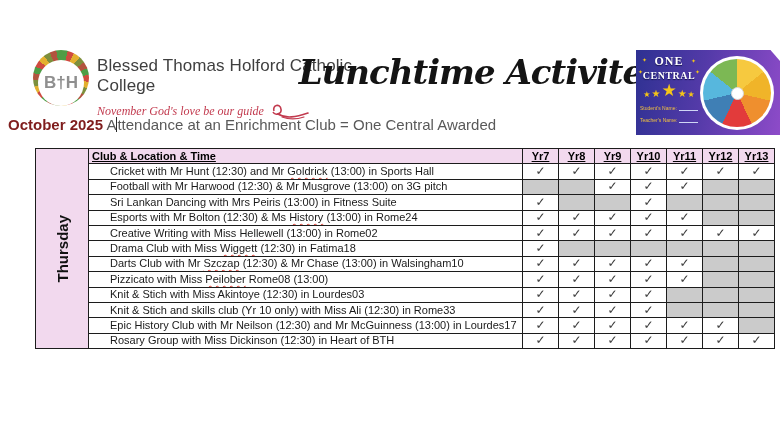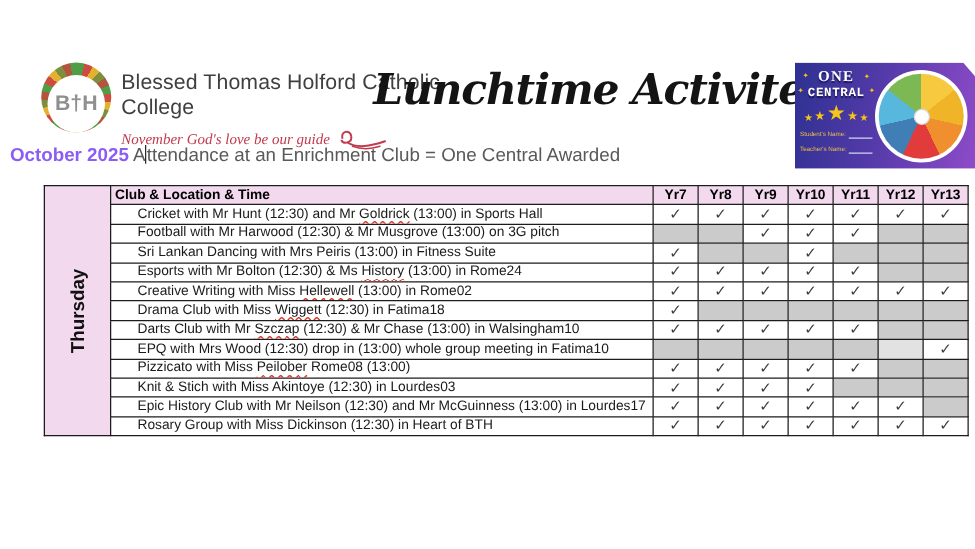--- a/index.html
+++ b/index.html
@@ -29,21 +29,21 @@
     font-size:34px; color:#141414; white-space:nowrap; letter-spacing:-1px; }
 
   
   .card { position:absolute; left:636px; top:50px; width:164px; height:85px;
     background:linear-gradient(100deg,#2e3192 0%, #533aa8 40%, #9b4fd0 100%);
     clip-path:polygon(0 0, 82% 0, 100% 40%, 100% 100%, 0 100%); }
   .card-left { position:absolute; left:4px; top:4px; width:58px; height:77px; }
   .card-one { text-align:center; font-family:"Liberation Serif", serif;
     font-weight:bold; color:#fff; font-size:12px; letter-spacing:1px;
     text-shadow:0 1px 1px #13134a; }
-  .card-central { text-align:center; font-family:Liberation Mono, monospace;
+  .card-central { text-align:center; font-family:Liberation Serif, serif;
     font-weight:bold; color:#fff; font-size:10px; letter-spacing:.5px;
     text-shadow:0 1px 1px #13134a; margin-top:1px; }
   .sparkle { position:absolute; color:var(--star,#f5c518); font-size:6px; }
   .sp1 { left:2px;  top:2px; }  .sp2 { right:2px; top:3px; }
   .sp3 { left:-2px; top:14px; } .sp4 { right:-2px; top:14px; }
   .star-row { display:flex; align-items:flex-end; justify-content:center;
     gap:1px; margin-top:1px; color:var(--star,#f5c518); line-height:1; }
   .star-row .s1,.star-row .s5 { font-size:8px; }
   .star-row .s2,.star-row .s4 { font-size:10px; }
   .star-row .s3 { font-size:17px; }
@@ -52,37 +52,37 @@
   .name-rule { flex:1; border-bottom:1px solid #cfd6f5; margin-left:2px; height:4px; }
   .wheel { position:absolute; left:64px; top:6px; width:74px; height:74px;
     border-radius:50%; background:#fff; display:flex; align-items:center;
     justify-content:center; }
   .wheel-disc { width:68px; height:68px; border-radius:50%; }
   .wheel-hub { position:absolute; width:13px; height:13px; border-radius:50%;
     background:#fff; border:1px solid #d8d8d8; }
 
   
   .subtitle { position:absolute; left:8px; top:116px; font-size:15px; color:#595959; }
-  .subtitle b { color:#8b5cf6; font-weight:bold; }
+  .subtitle b { color:#7f1d1d; font-weight:bold; }
   .caret { display:inline-block; width:1px; height:15px; background:#2b2b2b;
     vertical-align:-2px; }
 
   
   .board { position:absolute; left:35px; top:148px; display:flex; }
   .day-cell { width:53px; background:var(--pink,#f2d9ee);
     border:1px solid #1c1c1c; border-right:none;
     display:flex; align-items:center; justify-content:center; }
   .day-text { writing-mode:vertical-rl; transform:rotate(180deg);
     font-weight:bold; font-size:15px; color:#111; }
   table { border-collapse:collapse; table-layout:fixed; }
   col.c-club { width:434px; }
   col.c-yr { width:36px; }
   th, td { border:1px solid #1c1c1c; height:15.4px; padding:0;
     font-size:11px; line-height:13px; overflow:hidden; white-space:nowrap; }
-  th { background:var(--pink,#f2d9ee); font-weight:bold; color:#000; }
+  th { background:var(--pink,#f2d9ee); font-weight:bold; color:#000;text-decoration:underline; }
   th.club-h { text-align:left; padding-left:3px; }
   td.club { text-align:left; padding-left:21px; color:#1a1a1a; }
   td.check { text-align:center; color:#3d3d3d; font-size:12px; }
   td.shade { background:var(--shade,#cbcbcb); }
   td.shade.light { background:var(--shade-light,#e2e2e2); }
   .sq { text-decoration:underline wavy #d83a2e 1px; text-underline-offset:2px; }
 </style>
 </head>
 <body>
 
@@ -235,41 +235,41 @@
             <td class="club">Darts Club with Mr <span class="sq">Szczap</span> (12:30) &amp; Mr Chase (13:00) in Walsingham10</td>
             <td class="check">✓</td>
             <td class="check">✓</td>
             <td class="check">✓</td>
             <td class="check">✓</td>
             <td class="check">✓</td>
             <td class="shade"></td>
             <td class="shade"></td>
           </tr>
           <tr>
-            <td class="club">EPQ with Mrs Wood (12:30) drop in (13:00) whole group meeting in Fatima10</td>
-            <td class="shade"></td>
-            <td class="shade"></td>
-            <td class="shade"></td>
-            <td class="shade"></td>
-            <td class="shade"></td>
-            <td class="shade light"></td>
-            <td class="check">✓</td>
-          </tr>
-          <tr>
             <td class="club">Pizzicato with Miss <span class="sq">Peilober</span> Rome08 (13:00)</td>
             <td class="check">✓</td>
             <td class="check">✓</td>
             <td class="check">✓</td>
             <td class="check">✓</td>
             <td class="check">✓</td>
             <td class="shade"></td>
             <td class="shade"></td>
           </tr>
           <tr>
             <td class="club">Knit &amp; Stich with Miss Akintoye (12:30) in Lourdes03</td>
+            <td class="check">✓</td>
+            <td class="check">✓</td>
+            <td class="check">✓</td>
+            <td class="check">✓</td>
+            <td class="shade"></td>
+            <td class="shade"></td>
+            <td class="shade"></td>
+          </tr>
+          <tr>
+            <td class="club">Knit &amp; Stich and skills club (Yr 10 only) with Miss Ali (12:30) in Rome33</td>
             <td class="check">✓</td>
             <td class="check">✓</td>
             <td class="check">✓</td>
             <td class="check">✓</td>
             <td class="shade"></td>
             <td class="shade"></td>
             <td class="shade"></td>
           </tr>
           <tr>
             <td class="club">Epic History Club with Mr Neilson (12:30) and Mr McGuinness (13:00) in Lourdes17</td>

